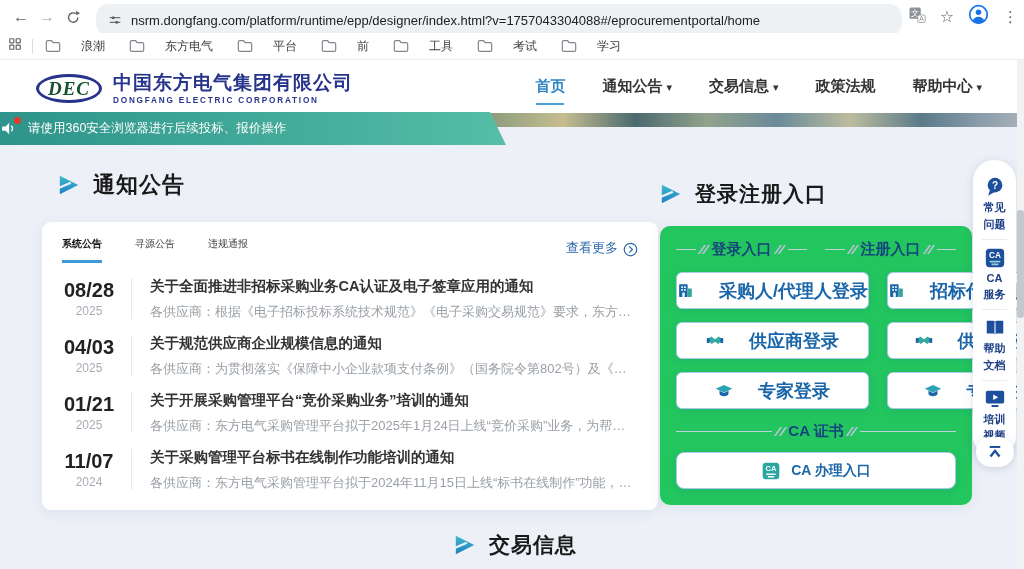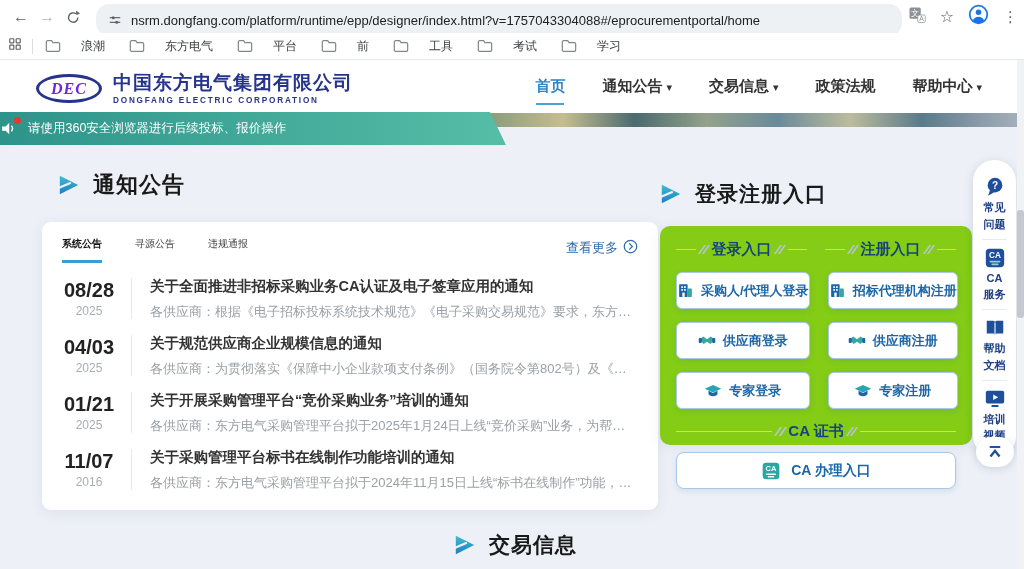--- a/index.html
+++ b/index.html
@@ -23,22 +23,22 @@
 
   .bookmarks { position:absolute; top:33px; left:0; right:0; height:27px; background:#fff;
     border-bottom:1px solid #e8eaec; display:flex; align-items:center; padding-left:8px; }
   .bm-sep { width:1px; height:15px; background:#dadce0; margin:0 12px 0 10px; }
   .bm-item { display:flex; align-items:center; gap:20px; margin-right:24px; font-size:12px; color:#3c4043; cursor:pointer; }
 
   
   .siteheader { position:absolute; top:60px; left:0; right:0; height:53px; background:#fff; }
   .logo-wrap { position:absolute; left:36px; top:13px; display:flex; gap:11px; align-items:center; }
   .logo-oval { width:66px; height:29px; border:3px solid #27348b; border-radius:50%;
-    display:flex; align-items:center; justify-content:center; color:#6d28d9; font-weight:bold;
-    font-style:italic; font-size:16px; letter-spacing:1px; font-family:"Liberation Serif","DejaVu Serif",serif; }
+    display:flex; align-items:center; justify-content:center; color:#14532d; font-weight:bold;
+    font-style:italic; font-size:19px; letter-spacing:1px; font-family:"Liberation Serif","DejaVu Serif",serif; }
   .company-cn { font-size:19px; font-weight:bold; color:#27348b; letter-spacing:1px; line-height:1.1; }
   .company-en { font-size:8.2px; color:#27348b; font-weight:bold; letter-spacing:1.8px; margin-top:2px; }
   .mainnav { position:absolute; right:42px; top:0; height:53px; display:flex; align-items:center; gap:37px; }
   .nav-item { position:relative; font-size:15px; color:#333; font-weight:600; cursor:pointer; white-space:nowrap; }
   .nav-item.caret::after { content:"▾"; font-size:11px; margin-left:4px; color:#333; }
   .nav-item.active { color:#2f86c4; }
   .nav-item.active::after { content:""; position:absolute; left:1px; right:1px; bottom:-9px; height:2.5px; background:#4aa3d8; }
 
   
   .banner { position:absolute; top:113px; left:0; right:0; height:14px;
@@ -60,43 +60,43 @@
   .sec-head.notices-h { left:58px; top:170px; } .sec-head.notices-h .sec-title { font-size:22px; }
   .sec-head.login-h   { left:660px; top:180px; } .sec-head.login-h .sec-title { font-size:21px; }
   .sec-head.trade-h   { left:454px; top:531px; } .sec-head.trade-h .sec-title { font-size:21px; }
 
   
   .notice-card { position:absolute; left:42px; top:222px; width:616px; height:288px; background:#fff;
     border-radius:9px; box-shadow:0 3px 14px rgba(30,60,110,.08); z-index:2; }
   .tabs { display:flex; align-items:flex-start; padding:15px 20px 0 20px; height:44px; }
   .tab { margin-right:33px; font-size:10px; color:#444; padding-bottom:9px; cursor:pointer; white-space:nowrap; }
   .tab.active { font-weight:bold; color:#111; border-bottom:3px solid #3a9bd5; }
-  .more { margin-left:auto; display:flex; align-items:flex-start; gap:5px; color:#2f6bab; font-size:13px; cursor:pointer; margin-top:2px; }
+  .more { margin-left:auto; display:flex; align-items:flex-end; gap:5px; color:#2f6bab; font-size:13px; cursor:pointer; margin-top:2px; }
   .notice-list { padding:4px 20px 0 18px; }
   .notice-row { display:flex; align-items:center; height:57px; cursor:pointer; }
   .n-datecol { width:58px; flex:0 0 auto; text-align:center; }
   .n-date { font-size:20px; font-weight:bold; color:#222; }
   .n-year { font-size:12px; color:#a8adb5; margin-top:2px; }
   .n-div { width:1px; align-self:stretch; background:#e9e9ec; margin:8px 18px 8px 13px; }
   .n-text { flex:1; min-width:0; }
   .n-title { font-size:14.5px; font-weight:bold; color:#333; white-space:nowrap; overflow:hidden; text-overflow:ellipsis; }
   .n-desc { font-size:13px; color:#9aa0a6; margin-top:7px; white-space:nowrap; overflow:hidden; text-overflow:ellipsis; }
 
   
-  .login-card { position:absolute; left:660px; top:226px; width:312px; height:219px; background:#84cc16;
+  .login-card { position:absolute; left:660px; top:226px; width:312px; height:279px; background:#22c55e;
     border-radius:10px; box-shadow:0 3px 14px rgba(30,60,110,.07); z-index:2; }
   .sub-heads { display:flex; gap:18px; padding:14px 16px 0; }
   .deco-head { flex:1; display:flex; align-items:center; gap:5px; color:#16427e; font-weight:bold; font-size:15px; white-space:nowrap; }
   .dline { flex:1; height:1px; background:#c3cede; }
   .slashes { display:flex; gap:3px; }
   .slashes i { display:block; width:1.5px; height:9px; background:#b6c2d6; transform:skewX(-35deg); }
   .btn-grid { display:grid; grid-template-columns:1fr 1fr; gap:13px 18px; padding:13px 16px 0; }
   .lbtn { height:37px; background:#fff; border:1px solid #a9c9e8; border-radius:6px;
-    display:flex; align-items:center; justify-content:center; gap:7px; color:#1b66a9;
-    font-size:13px; font-weight:600; box-shadow:0 2px 6px rgba(27,102,169,.13); cursor:pointer; white-space:nowrap; }
+    display:flex; align-items:center; justify-content:center; gap:25px; color:#1b66a9;
+    font-size:18px; font-weight:600; box-shadow:0 2px 6px rgba(27,102,169,.13); cursor:pointer; white-space:nowrap; }
   .ca-head { padding:13px 16px 0; }
   .ca-btn { margin:11px 16px 0; height:37px; background:#fff; border:1px solid #a9c9e8; border-radius:8px;
     display:flex; align-items:center; justify-content:center; gap:10px; color:#1b66a9;
     font-size:14px; font-weight:600; box-shadow:0 2px 6px rgba(27,102,169,.13); cursor:pointer; }
 
   
   .fsidebar { position:absolute; left:973px; top:160px; width:43px; background:#fff; border-radius:21px;
     box-shadow:0 2px 10px rgba(30,60,110,.16); padding:9px 0 7px; display:flex; flex-direction:column;
     align-items:center; z-index:6; }
   .fs-item { display:flex; flex-direction:column; align-items:center; gap:3px; padding:7px 0;
@@ -299,21 +299,21 @@
         </div>
         <div class="n-div"></div>
         <div class="n-text">
           <div class="n-title">关于开展采购管理平台“竞价采购业务”培训的通知</div>
           <div class="n-desc">各供应商：东方电气采购管理平台拟于2025年1月24日上线“竞价采购”业务，为帮助各供…</div>
         </div>
       </div>
       <div class="notice-row">
         <div class="n-datecol">
           <div class="n-date">11/07</div>
-          <div class="n-year">2016</div>
+          <div class="n-year">2024</div>
         </div>
         <div class="n-div"></div>
         <div class="n-text">
           <div class="n-title">关于采购管理平台标书在线制作功能培训的通知</div>
           <div class="n-desc">各供应商：东方电气采购管理平台拟于2024年11月15日上线“标书在线制作”功能，为帮…</div>
         </div>
       </div>
     </div>
   </div>
 

